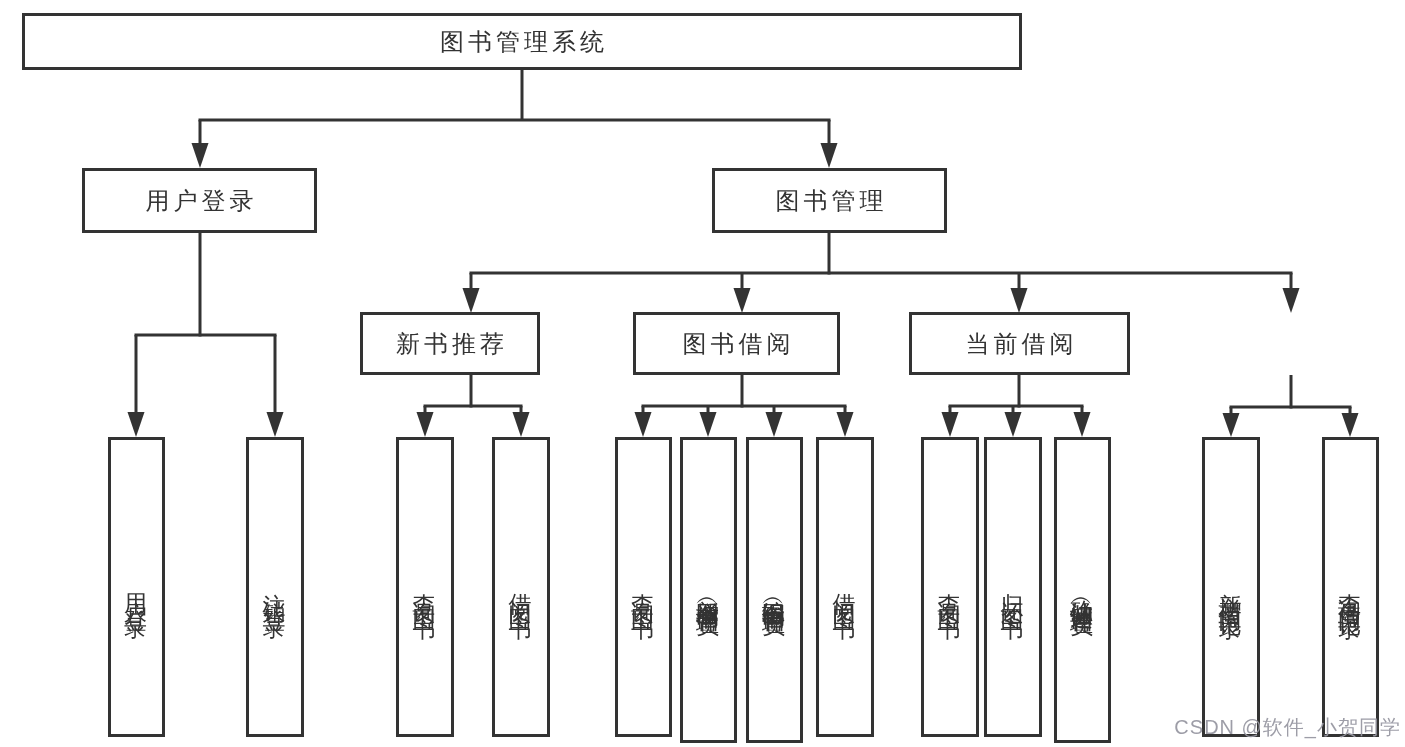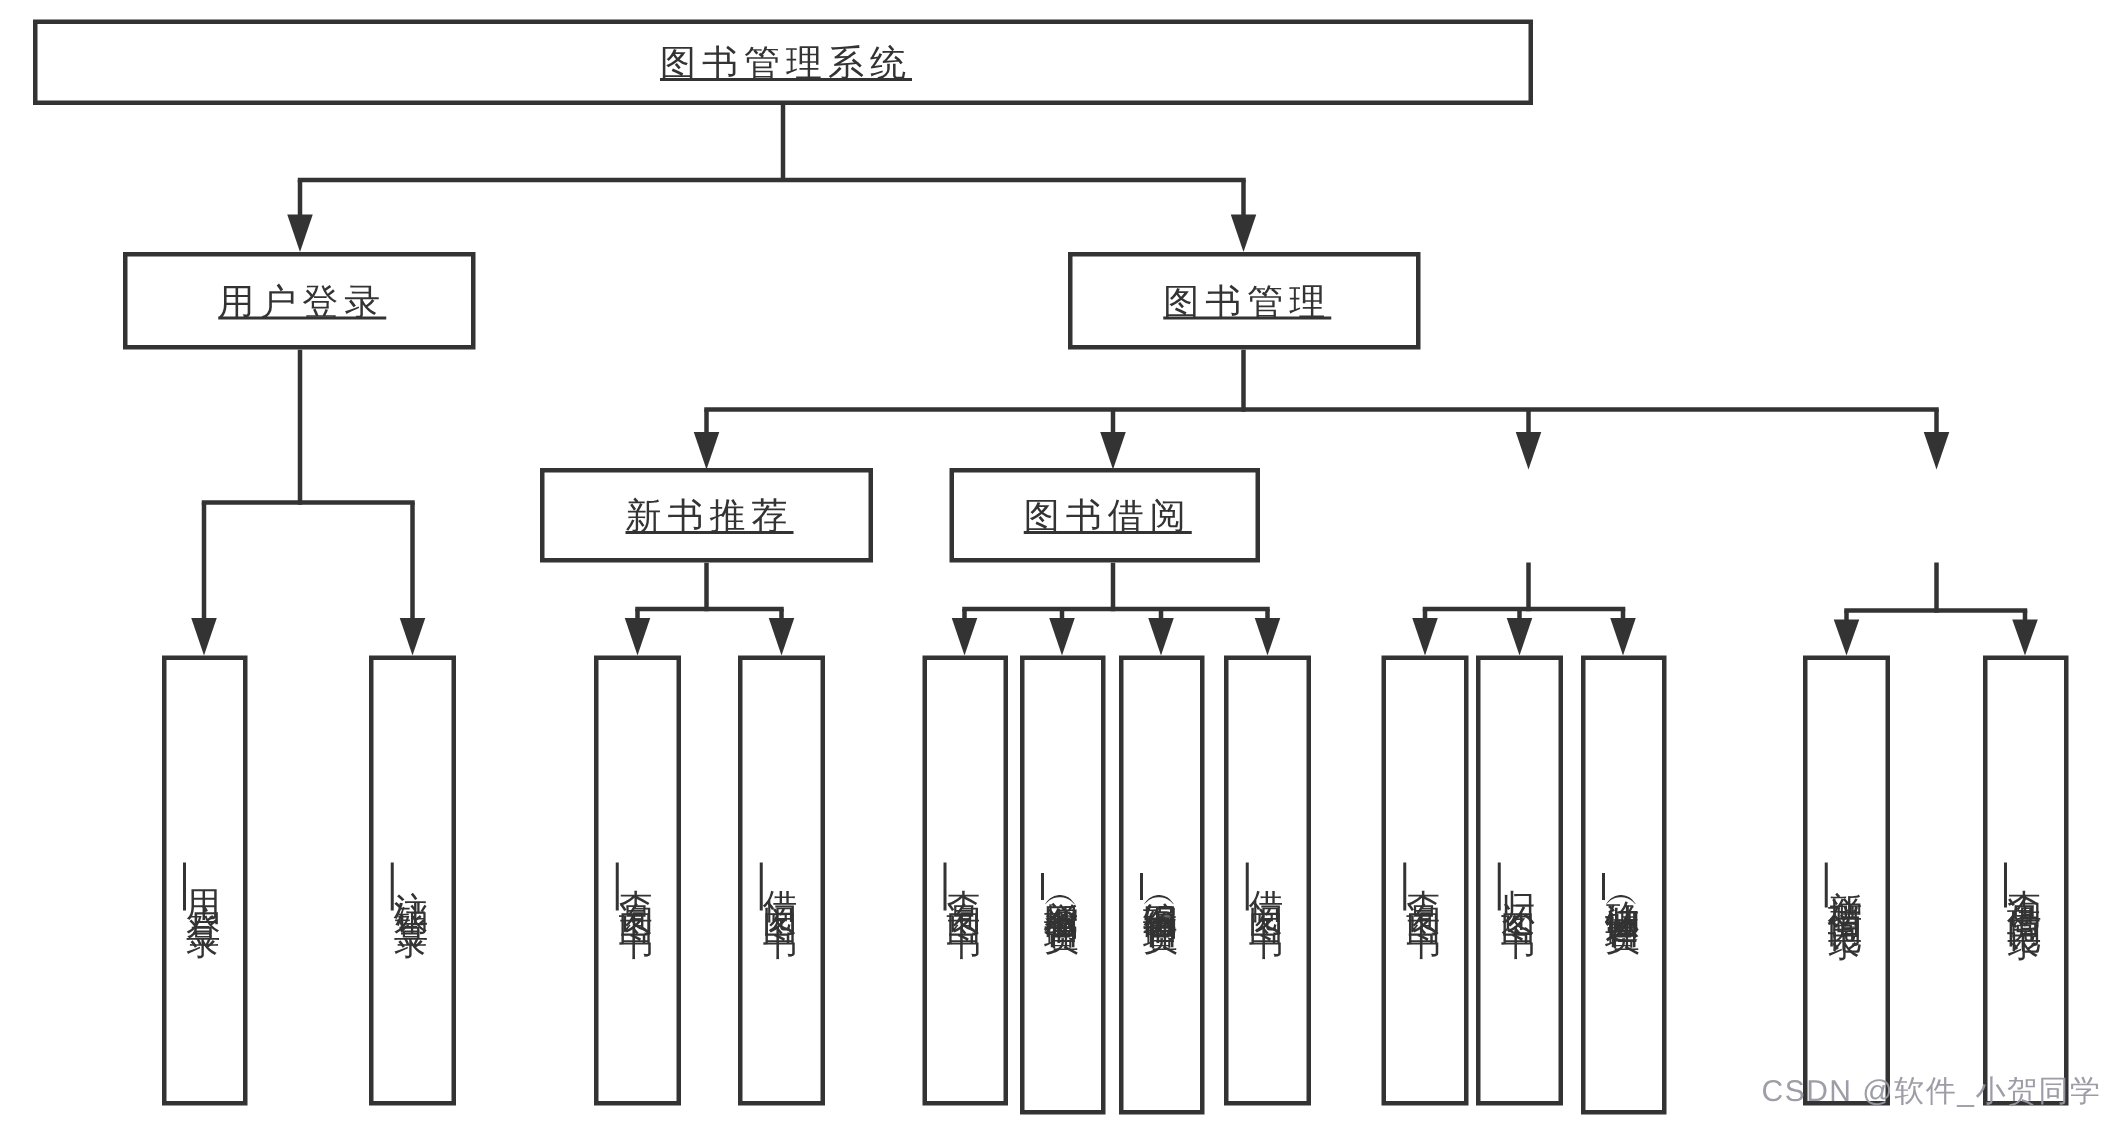--- a/index.html
+++ b/index.html
@@ -27,21 +27,20 @@
     border: 3px solid #333333;
     background: #ffffff;
     color: #333333;
     display: flex;
     align-items: center;
     justify-content: center;
     font-size: 24px;
     letter-spacing: 4px;
     white-space: nowrap;
     text-indent: 4px; 
-    text-decoration: underline;
   }
   .leaf {
     writing-mode: vertical-rl;
     text-orientation: mixed;
     font-size: 23px;
     letter-spacing: 8px;
     text-indent: 8px;
     white-space: normal;
   }
   .leaf.med {
@@ -132,22 +131,23 @@
       <polygon points="1222.5,413 1239.5,413 1231,437"></polygon>
       <polygon points="1341.5,413 1358.5,413 1350,437"></polygon>
     </g>
   </svg>
 
   <div class="box" style="left:22px; top:13px; width:1000px; height:57px;">图书管理系统</div>
 
   <div class="box" style="left:82px; top:168px; width:235px; height:65px;">用户登录</div>
   <div class="box" style="left:712px; top:168px; width:235px; height:65px;">图书管理</div>
 
-  <div class="box" style="left:360px; top:312px; width:222px; height:63px;">新书推荐</div>
+  <div class="box" style="left:360px; top:312px; width:180px; height:63px;">新书推荐</div>
   <div class="box" style="left:633px; top:312px; width:207px; height:63px;">图书借阅</div>
+  <div class="box" style="left:909px; top:312px; width:221px; height:63px;">当前借阅</div>
 
   <div class="box leaf" style="left:108px; top:437px; width:57px; height:300px;">用户登录</div>
   <div class="box leaf" style="left:246px; top:437px; width:58px; height:300px;">注销登录</div>
 
   <div class="box leaf" style="left:396px; top:437px; width:58px; height:300px;">查询图书</div>
   <div class="box leaf" style="left:492px; top:437px; width:58px; height:300px;">借阅图书</div>
 
   <div class="box leaf" style="left:615px; top:437px; width:57px; height:300px;">查询图书</div>
   <div class="box leaf long" style="left:680px; top:437px; width:57px; height:306px;">新增图书（管理员）</div>
   <div class="box leaf long" style="left:746px; top:437px; width:57px; height:306px;">编辑图书（管理员）</div>

